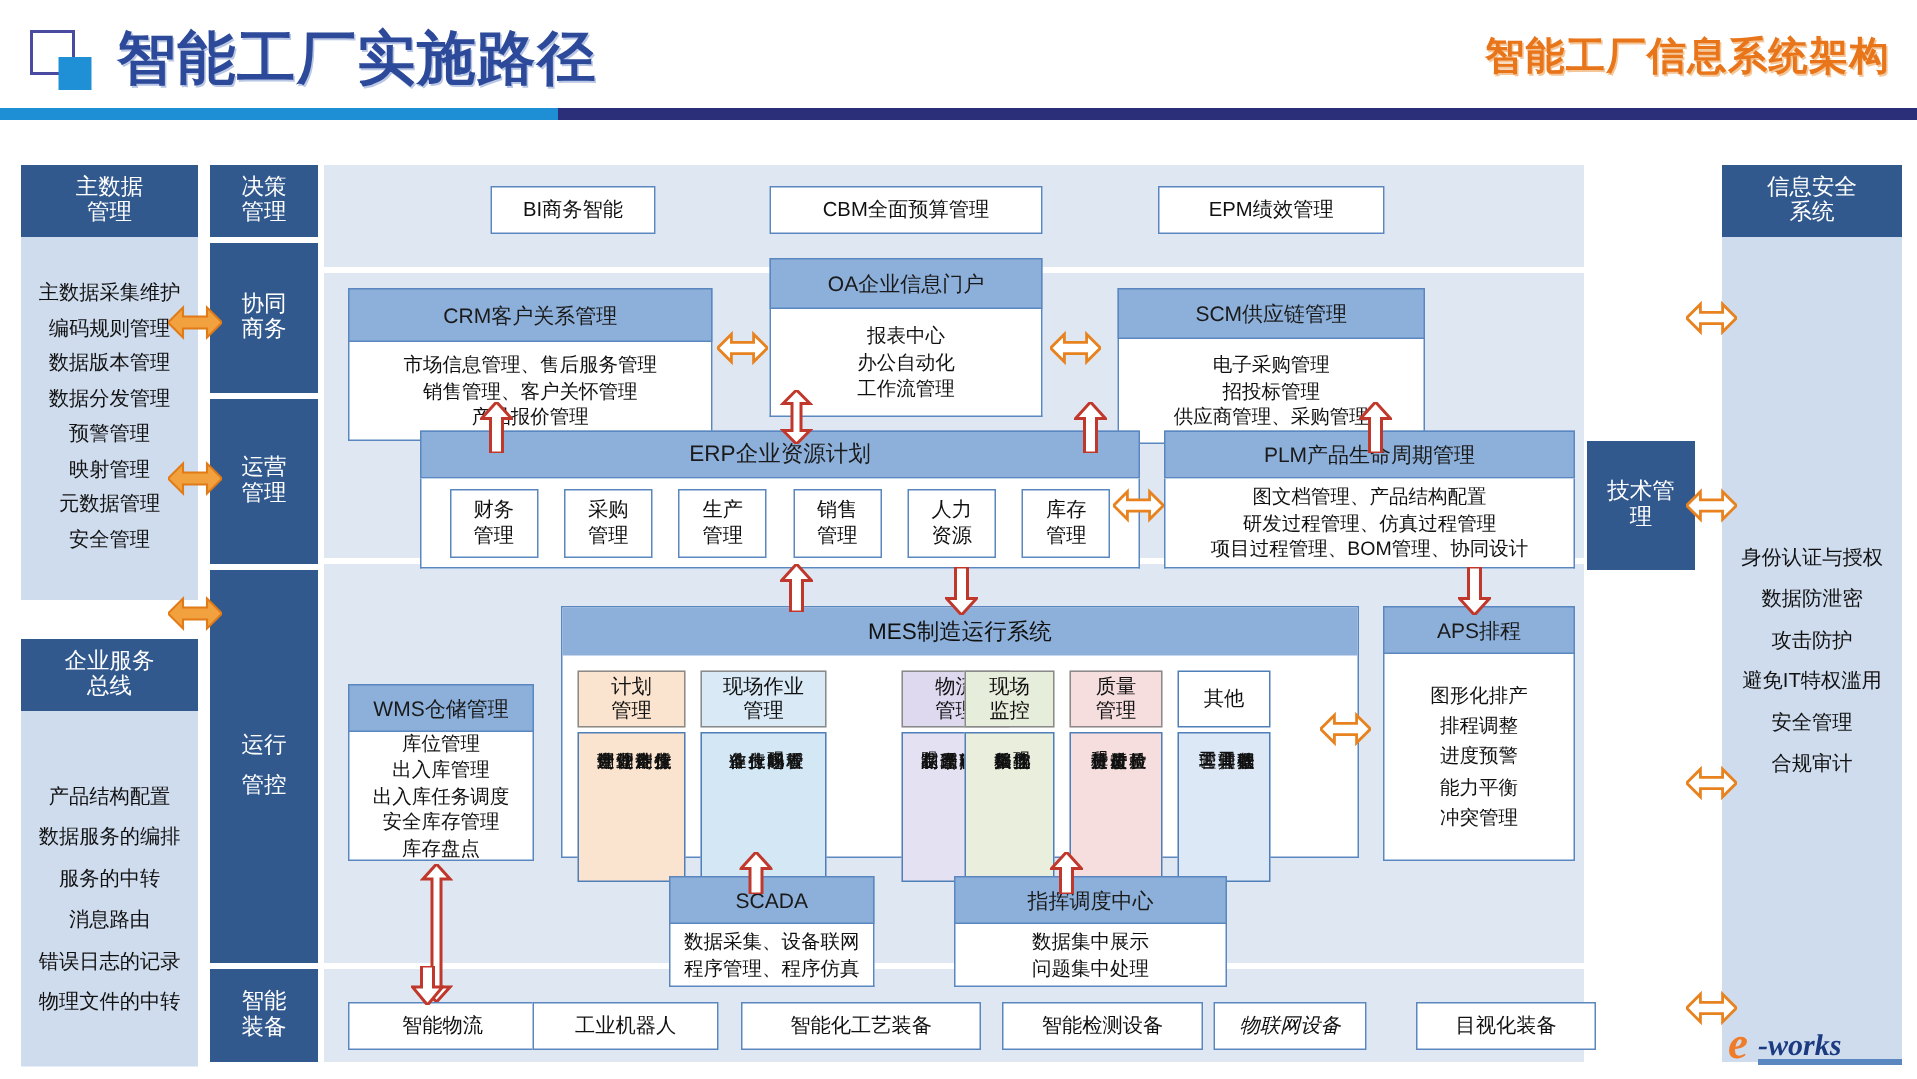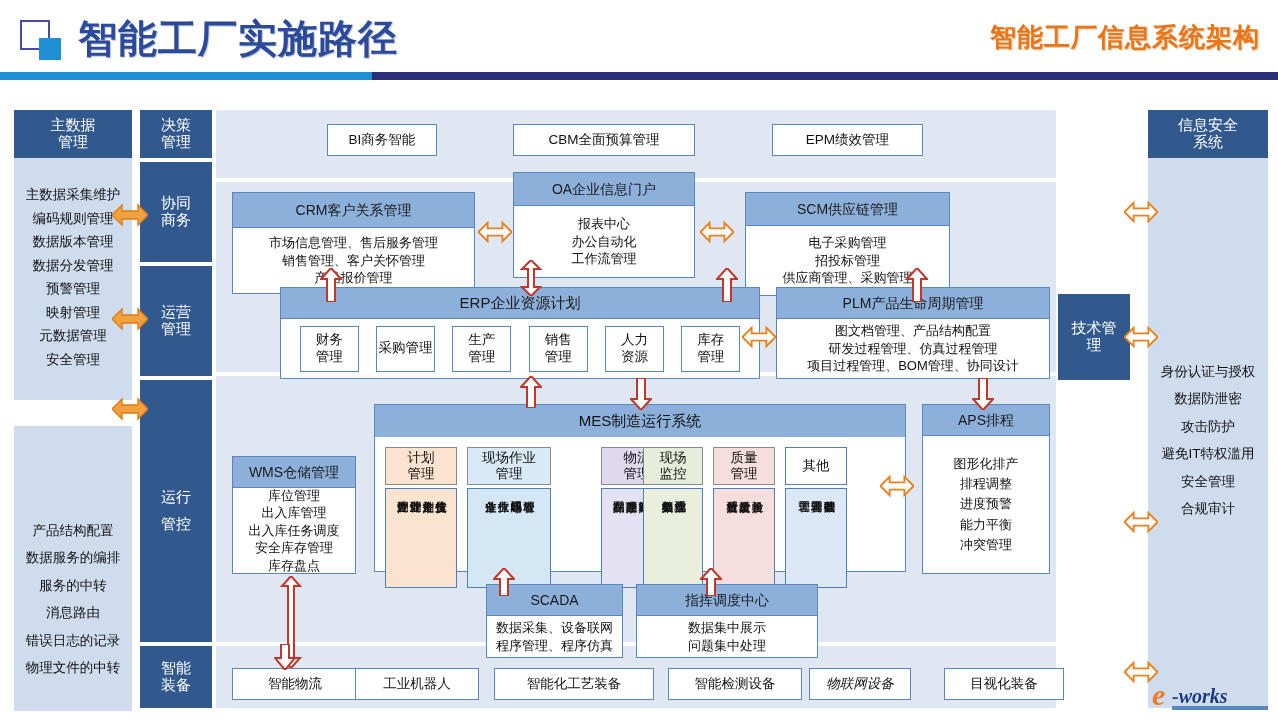--- a/index.html
+++ b/index.html
@@ -106,20 +106,26 @@
     <div>编码规则管理</div>
     <div>数据版本管理</div>
     <div>数据分发管理</div>
     <div>预警管理</div>
     <div>映射管理</div>
     <div>元数据管理</div>
     <div>安全管理</div>
   </div>
 
   <div class="abs panel-mid" style="left:14px;top:344px;width:118px;height:285px;"></div>
+  <div class="abs hdr-dark" style="left:14px;top:344px;width:118px;height:48px;">
+    <div>
+      <div>企业服务</div>
+      <div>总线</div>
+    </div>
+  </div>
   <div class="abs listcol" style="left:14px;top:412px;width:118px;height:210px;line-height:1.0;gap:14px;">
     <div>产品结构配置</div>
     <div>数据服务的编排</div>
     <div>服务的中转</div>
     <div>消息路由</div>
     <div>错误日志的记录</div>
     <div>物理文件的中转</div>
   </div>
 
   <div class="abs hdr-dark" style="left:140px;top:28px;width:72px;height:48px;">
@@ -189,21 +195,21 @@
     </div>
   </div>
 
   <div class="abs" style="left:280px;top:205px;width:480px;height:90px;">
     <div class="hdr-blue" style="height:30px;font-size:15px;">ERP企业资源计划</div>
     <div class="card" style="height:60px;border-top:none;display:flex;align-items:center;justify-content:space-around;padding:0 10px;">
       <div class="plain-box" style="width:57px;height:44px;flex-direction:column;">
         <div>财务</div>
         <div>管理</div>
       </div>
-      <div class="plain-box" style="width:57px;height:44px;flex-direction:row;">
+      <div class="plain-box" style="width:57px;height:44px;flex-direction:column;">
         <div>采购</div>
         <div>管理</div>
       </div>
       <div class="plain-box" style="width:57px;height:44px;flex-direction:column;">
         <div>生产</div>
         <div>管理</div>
       </div>
       <div class="plain-box" style="width:57px;height:44px;flex-direction:column;">
         <div>销售</div>
         <div>管理</div>
@@ -335,21 +341,21 @@
     <div class="hdr-blue" style="height:30px;">APS排程</div>
     <div class="card card-body" style="height:138px;border-top:none;line-height:1.55;">
       <div>图形化排产</div>
       <div>排程调整</div>
       <div>进度预警</div>
       <div>能力平衡</div>
       <div>冲突管理</div>
     </div>
   </div>
 
-  <div class="abs" style="left:461px;top:502px;width:162px;height:72px;padding-left:25px;">
+  <div class="abs" style="left:421px;top:502px;width:162px;height:72px;padding-left:25px;">
     <div class="hdr-blue" style="height:30px;">SCADA</div>
     <div class="card card-body" style="height:42px;border-top:none;">
       <div>数据采集、设备联网</div>
       <div>程序管理、程序仿真</div>
     </div>
   </div>
 
   <div class="abs" style="left:636px;top:502px;width:182px;height:72px;">
     <div class="hdr-blue" style="height:30px;">指挥调度中心</div>
     <div class="card card-body" style="height:42px;border-top:none;">

